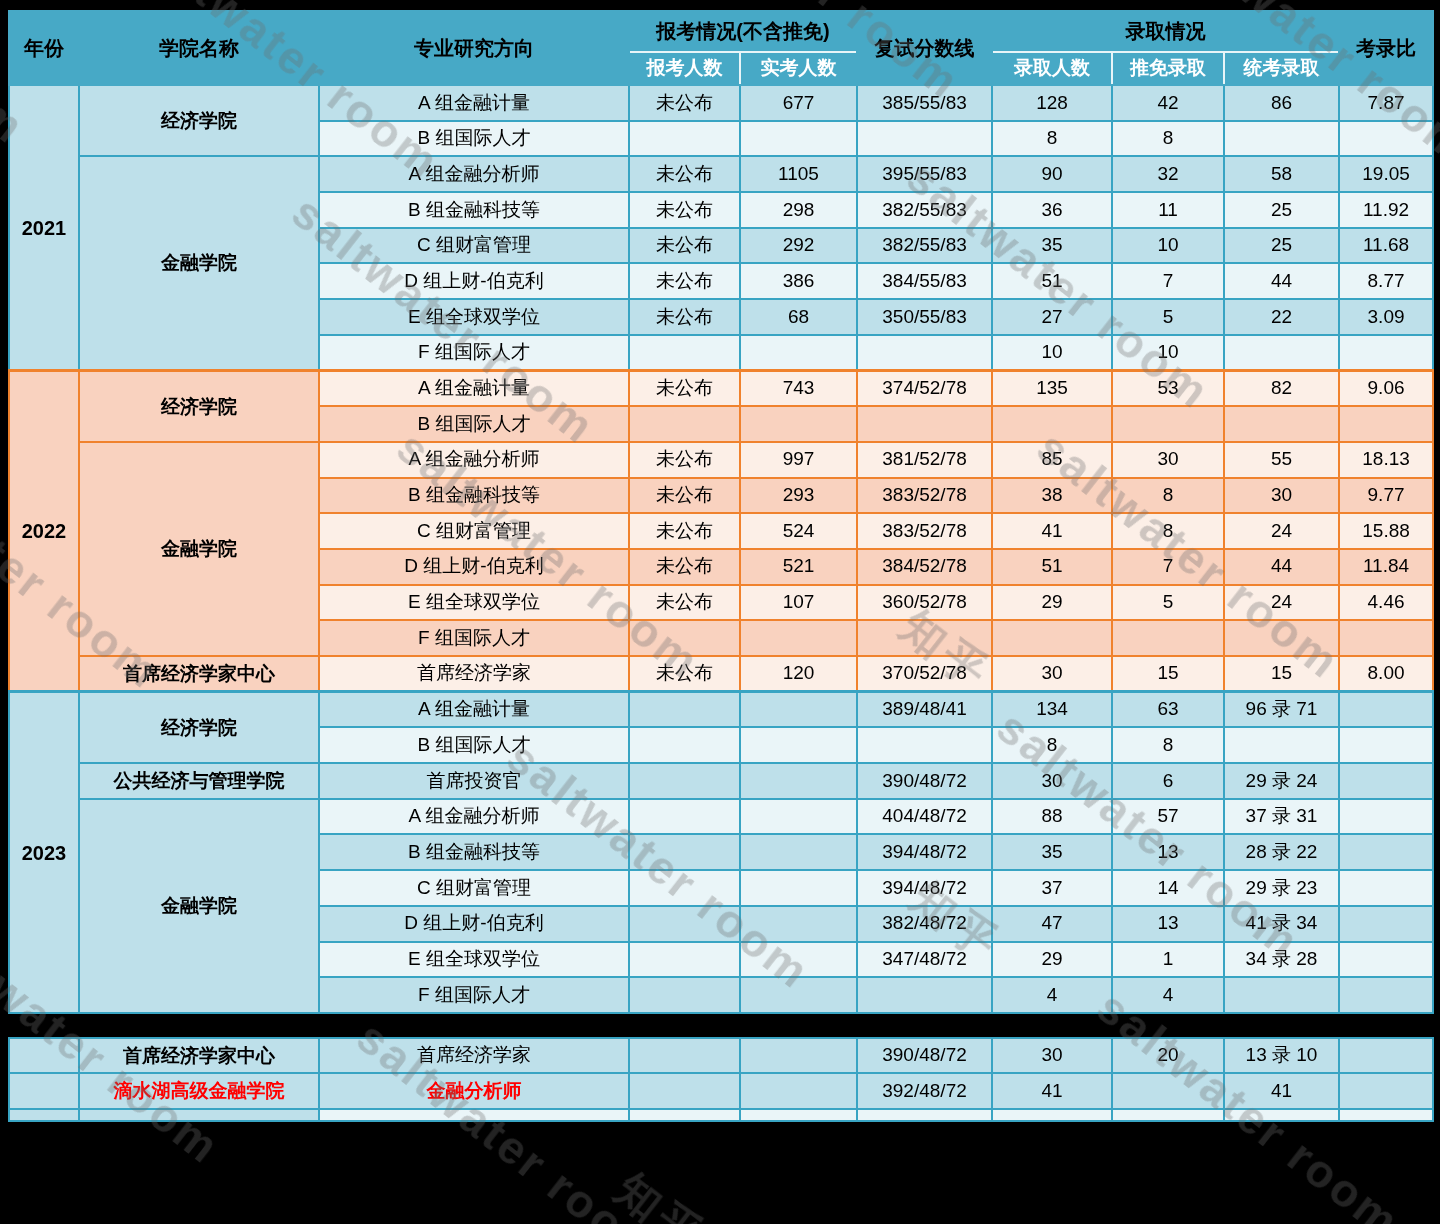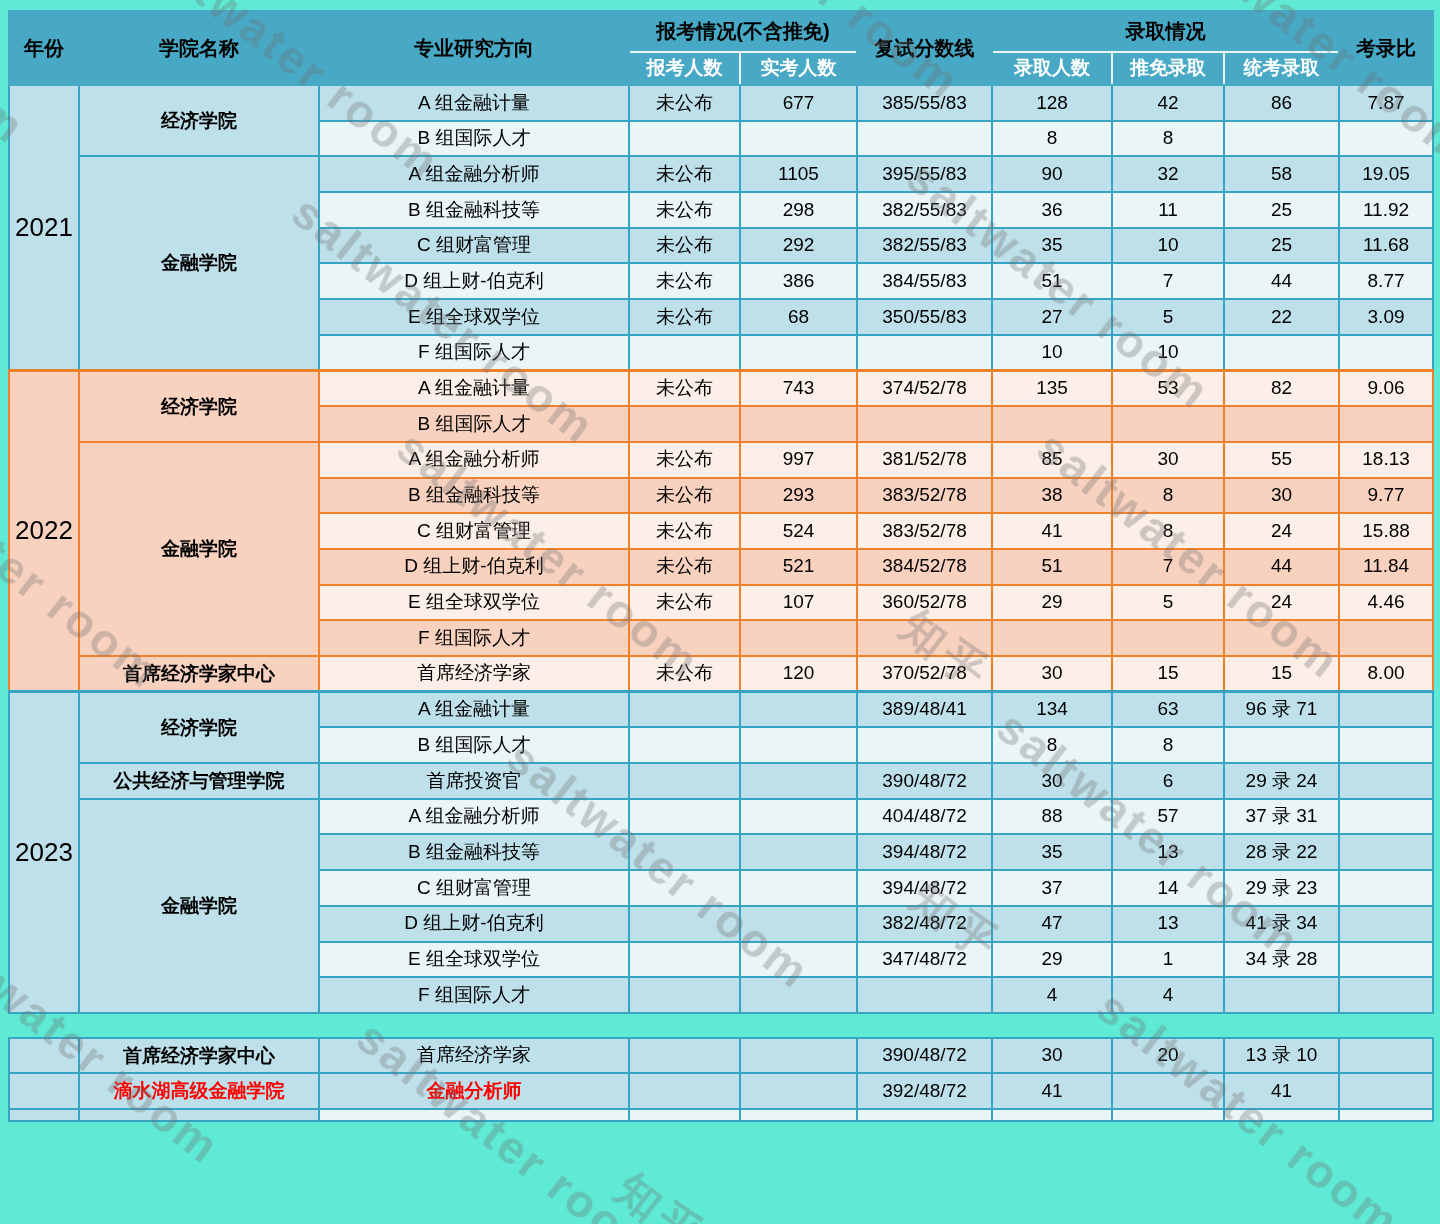--- a/index.html
+++ b/index.html
@@ -6,21 +6,21 @@
     --hdr:#47A9C6;
     --bd:#38A4C3;
     --blue-d:#BEE0EA;
     --blue-l:#EAF5F8;
     --or-bd:#F0822D;
     --sal-d:#F9D2BF;
     --sal-l:#FCEFE7;
   }
   html,body{margin:0;padding:0;}
   body{font-family:"Liberation Sans","DejaVu Sans",sans-serif;background:#fff;}
-  #page{position:relative;width:1440px;height:1224px;background:#5eead4;overflow:hidden;}
+  #page{position:relative;width:1440px;height:1224px;background:#000000;overflow:hidden;}
 
   .twrap{position:absolute;left:8px;}
   #main-wrap{top:10px;}
   #extra-wrap{top:1037px;}
 
   table{border-collapse:collapse;table-layout:fixed;width:1424px;}
   td,th{border:2px solid var(--bd);padding:0;text-align:center;vertical-align:middle;overflow:hidden;
         color:#000;font-size:19px;line-height:1.3;}
 
   thead tr.r1{height:40px;}
@@ -35,21 +35,21 @@
   .t-extra tbody tr.partial{height:12px;}
 
   tr.b-d td{background:var(--blue-d);}
   tr.b-l td{background:var(--blue-l);}
   tr.o-d td{background:var(--sal-d);border-color:var(--or-bd);}
   tr.o-l td{background:var(--sal-l);border-color:var(--or-bd);}
 
   td.mc-b{background:var(--blue-d) !important;}
   td.mc-o{background:var(--sal-d) !important;}
   td.mc{font-weight:700;text-align:center;}
-  td.yearc{font-size:26px;font-weight:400;}
+  td.yearc{font-size:20px;font-weight:700;}
   td.collegec{padding:0 22px;line-height:1.45;}
   td.red{color:#FF0000;font-weight:700;}
 
   tr.band-top td{border-top:3px solid var(--or-bd);}
   tr.teal-top td{border-top:3px solid var(--bd);}
 
   .hline,.vline{position:absolute;background:rgba(255,255,255,0.88);z-index:3;}
   .hline{height:2px;}
   .vline{width:2px;}
 

